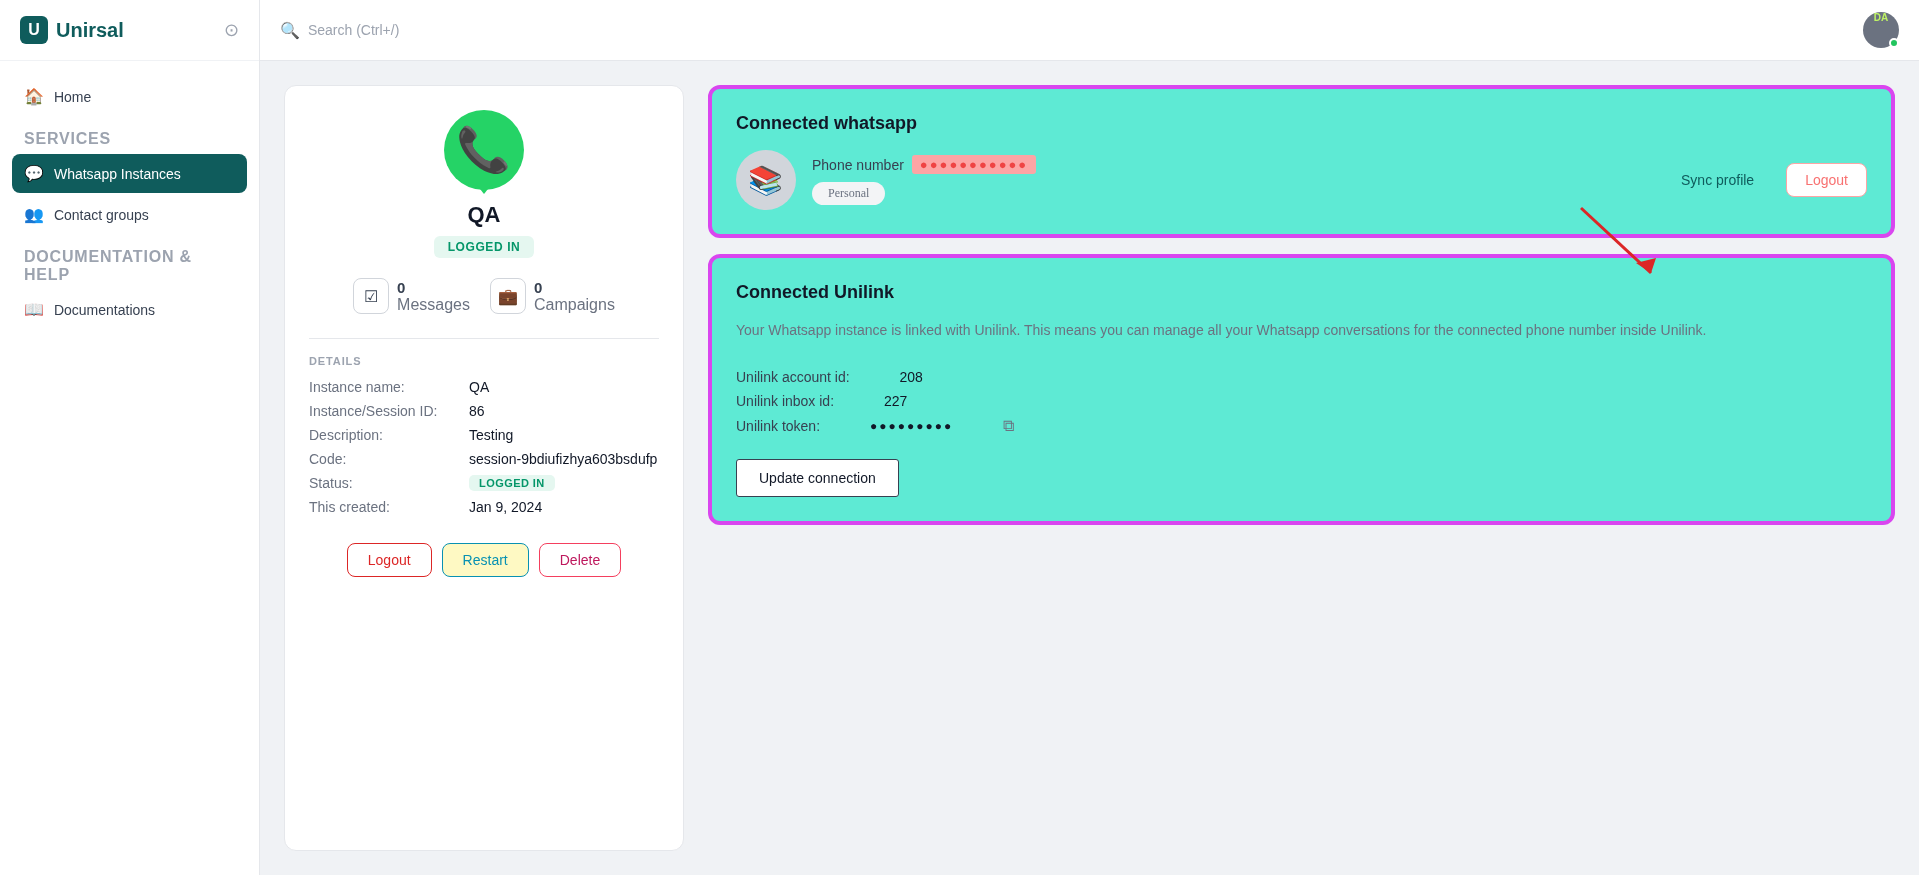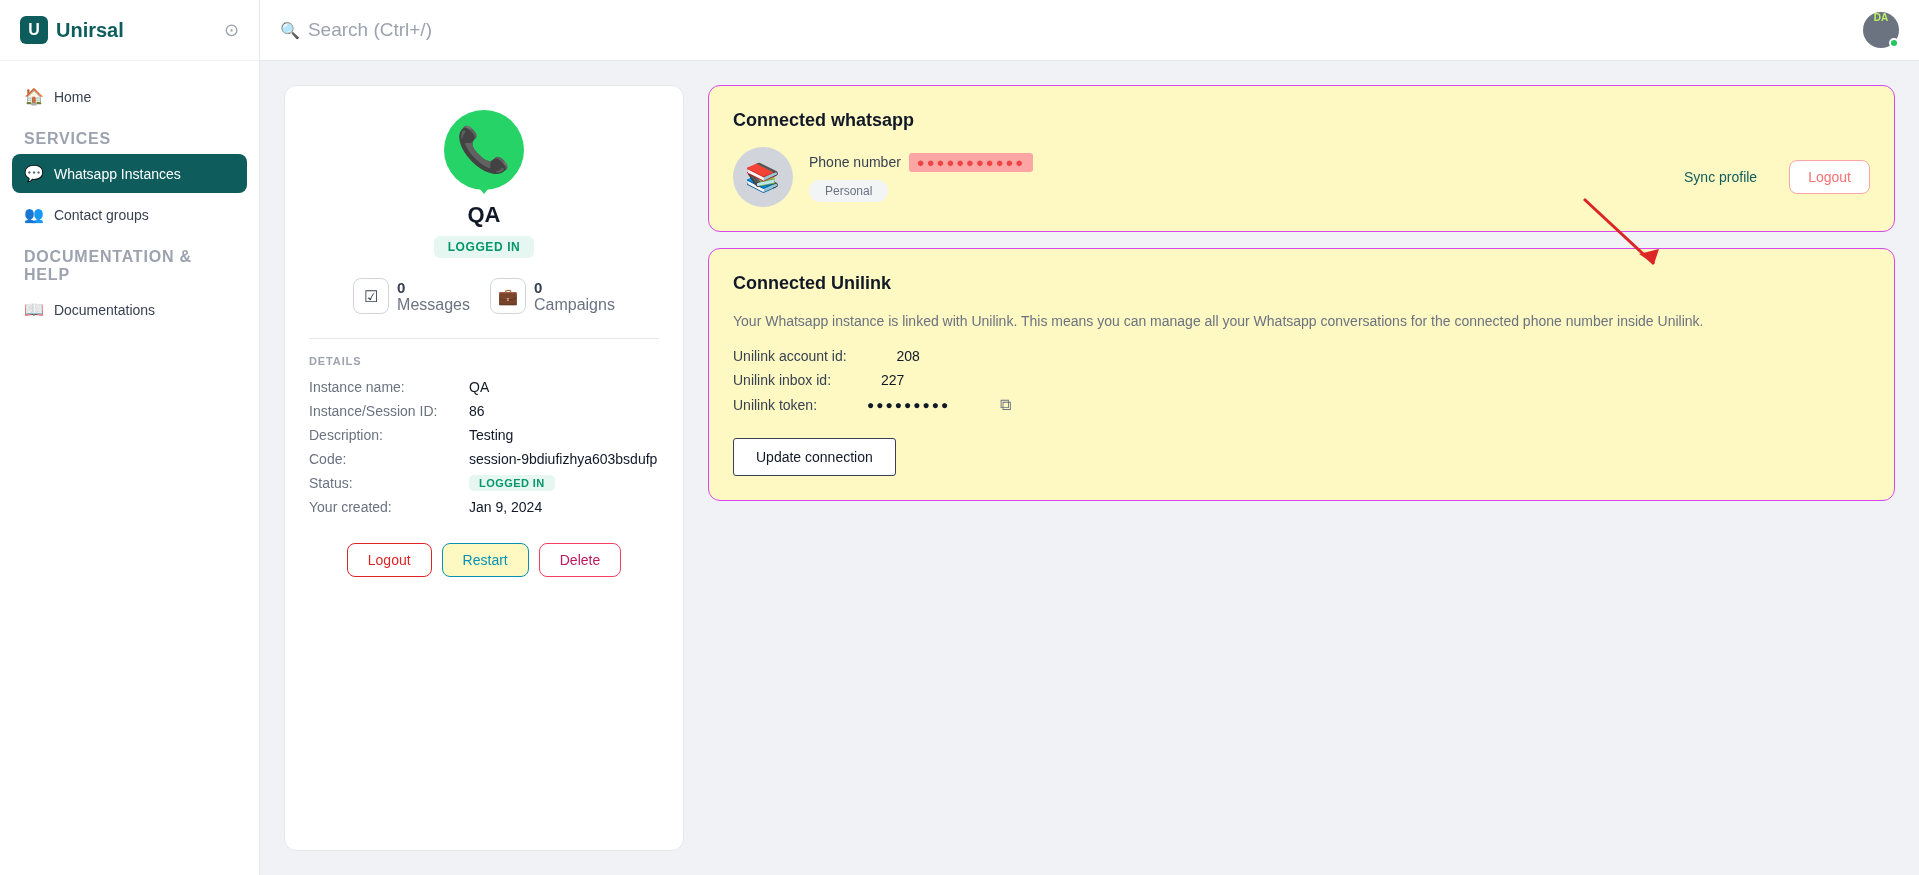--- a/index.html
+++ b/index.html
@@ -276,23 +276,23 @@
 
     
     .right-panel {
       flex: 1;
       display: flex;
       flex-direction: column;
       gap: 16px;
     }
 
     .panel-card {
-      background: #fef9c3;
+      background: #5eead4;
       border-radius: 12px;
-      border: 1px solid #d946ef;
+      border: 4px solid #d946ef;
       padding: 24px;
     }
     .panel-title {
       font-size: 18px;
       font-weight: 600;
       color: #111827;
       margin-bottom: 16px;
     }
     .wa-avatar {
       width: 60px;
@@ -317,20 +317,21 @@
       letter-spacing: 2px;
       padding: 2px 6px;
     }
     .personal-badge {
       background: #f3f4f6;
       color: #6b7280;
       font-size: 12px;
       padding: 4px 16px;
       border-radius: 20px;
       display: inline-block;
+      font-family: Liberation Serif, serif;
     }
     .sync-profile-btn {
       color: #0f5c5c;
       font-size: 14px;
       font-weight: 500;
       background: none;
       border: none;
       cursor: pointer;
       margin-left: auto;
     }
@@ -343,21 +344,21 @@
       font-size: 14px;
       font-weight: 500;
       cursor: pointer;
       margin-left: 16px;
     }
 
     
     .unilink-desc {
       font-size: 14px;
       color: #6b7280;
-      margin-bottom: 16px;
+      margin-bottom: 28px;
       line-height: 1.6;
     }
     .unilink-row {
       font-size: 14px;
       color: #374151;
       margin-bottom: 8px;
       display: flex;
       align-items: center;
       gap: 23px;
     }
@@ -434,21 +435,21 @@
       <span>Documentations</span>
     </div>
   </div>
 </div>
 
 <div class="main">
 
   <div class="topbar">
     <div class="search-box">
       <span class="search-icon">🔍</span>
-      <span style="color:#9ca3af;font-size:19px;">Search (Ctrl+/)</span>
+      <span style="color:#9ca3af;font-size:14px;">Search (Ctrl+/)</span>
     </div>
     <div class="avatar-circle">
       <span>DA</span>
       <div class="avatar-dot"></div>
     </div>
   </div>
 
   <div class="content">
 
     <div class="instance-card">
@@ -494,21 +495,21 @@
         </div>
         <div class="detail-row">
           <span class="detail-key">Code:</span>
           <span class="detail-value">session-9bdiufizhya603bsdufp</span>
         </div>
         <div class="detail-row">
           <span class="detail-key">Status:</span>
           <span class="status-badge-logged">LOGGED IN</span>
         </div>
         <div class="detail-row">
-          <span class="detail-key">Your created:</span>
+          <span class="detail-key">This created:</span>
           <span class="detail-value">Jan 9, 2024</span>
         </div>
       </div>
 
       <div class="action-buttons">
         <button class="btn btn-logout">Logout</button>
         <button class="btn btn-restart">Restart</button>
         <button class="btn btn-delete">Delete</button>
       </div>
     </div>

